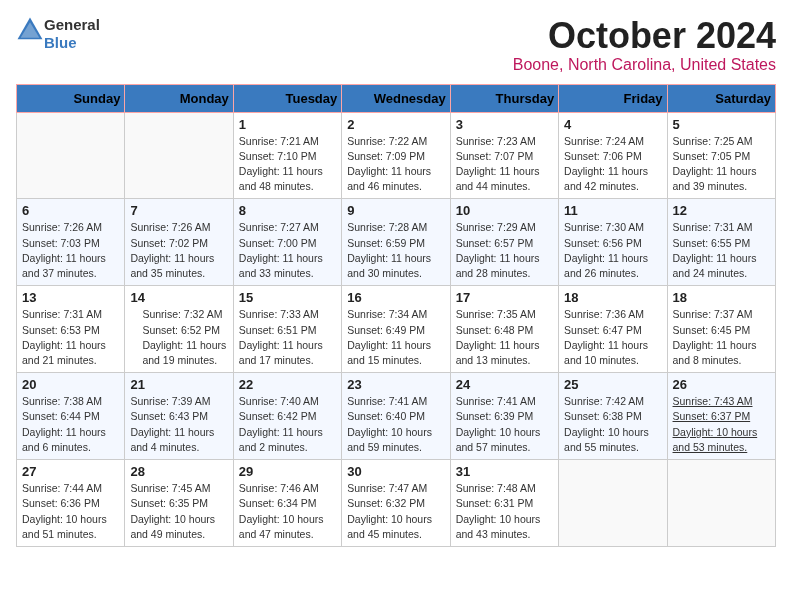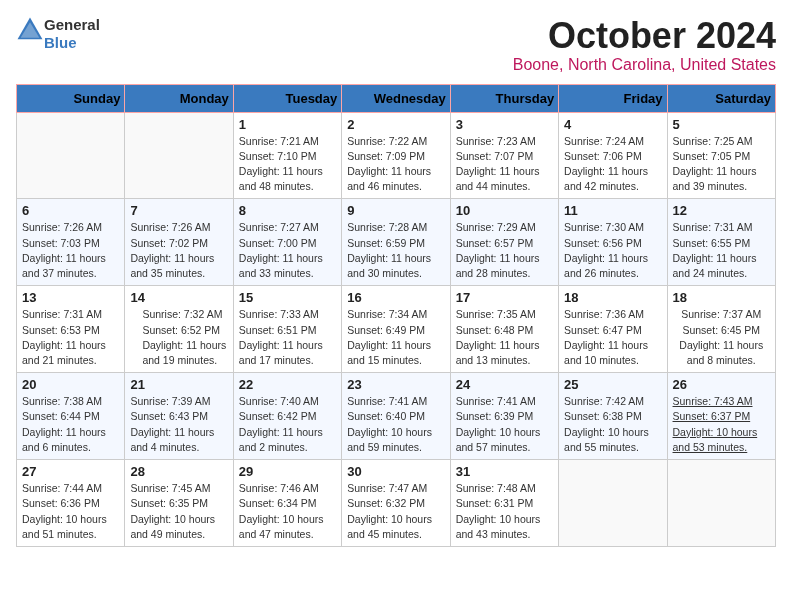--- a/index.html
+++ b/index.html
@@ -235,21 +235,21 @@
 Daylight: 11 hours and 13 minutes.</div>
         </td>
         <td>
           <span class="day-number">18</span>
           <div class="day-info" style="white-space: pre-line;">Sunrise: 7:36 AM
 Sunset: 6:47 PM
 Daylight: 11 hours and 10 minutes.</div>
         </td>
         <td>
           <span class="day-number">18</span>
-          <div class="day-info" style="white-space: pre-line; text-align: center;">Sunrise: 7:37 AM
+          <div class="day-info" style="white-space: pre-line;">Sunrise: 7:37 AM
 Sunset: 6:45 PM
 Daylight: 11 hours and 8 minutes.</div>
         </td>
       </tr>
       <tr>
         <td>
           <span class="day-number">20</span>
           <div class="day-info" style="white-space: pre-line;">Sunrise: 7:38 AM
 Sunset: 6:44 PM
 Daylight: 11 hours and 6 minutes.</div>

